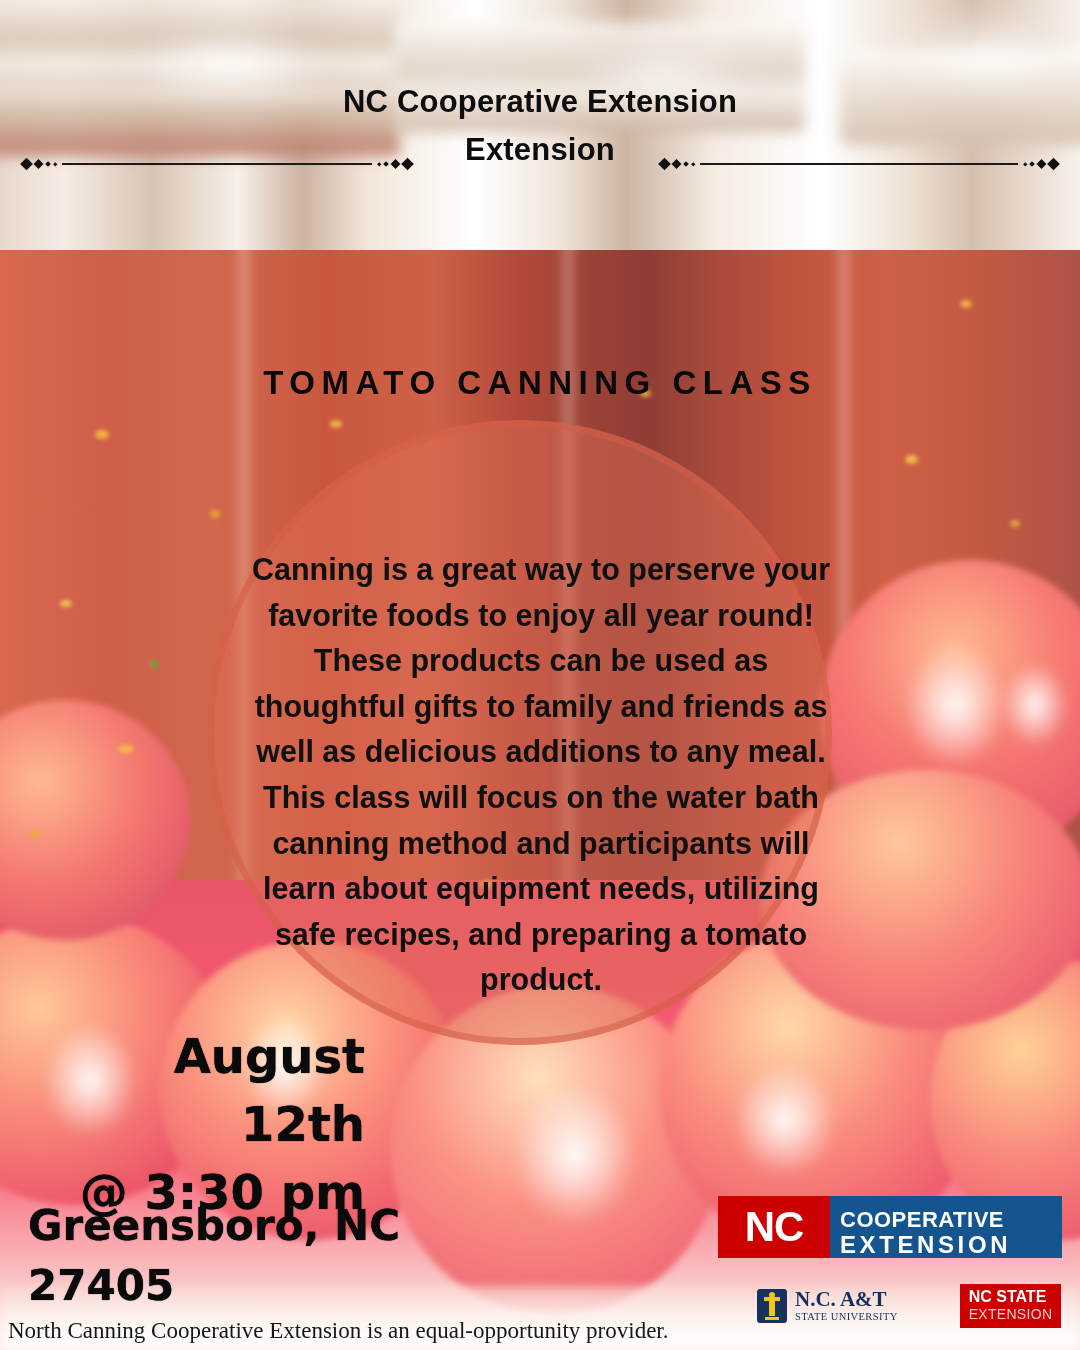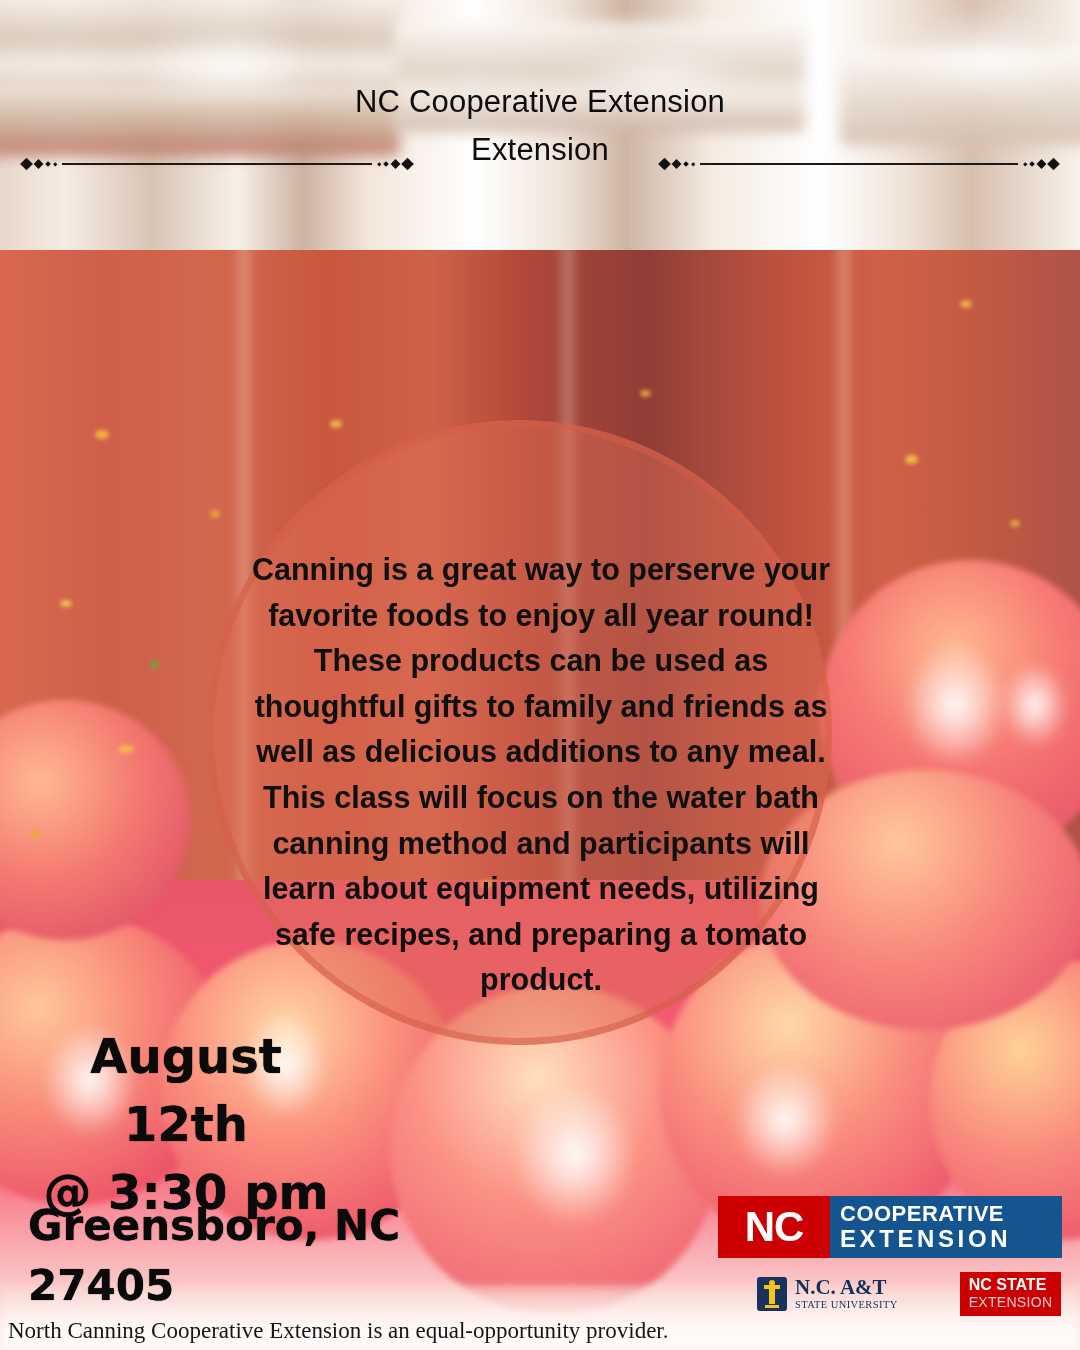--- a/index.html
+++ b/index.html
@@ -106,21 +106,21 @@
     box-sizing: border-box;
   }
 
   
   .hdr {
     position: absolute; left: 0; top: 78px; width: 1080px;
     text-align: center;
   }
   .hdr-line {
     font-size: 31px;
-    font-weight: normal;
+    font-weight: bold;
     color: #0d0d0d;
     letter-spacing: .2px;
     line-height: 1.55;
     font-family: "Liberation Sans", sans-serif;
   }
 
   .divider {
     position: absolute; top: 157px; height: 14px;
     display: flex; align-items: center;
   }
@@ -183,22 +183,22 @@
   }
 
   
   .marker {
     font-family: "DejaVu Sans", sans-serif;
     font-weight: bold;
     color: #0a0a0a;
     text-shadow: 0 0 1px #0a0a0a;
   }
   .date-block {
-    position: absolute; left: 26px; top: 1022px; width: 320px;
-    text-align: center;
+    position: absolute; left: 45px; top: 1022px; width: 320px;
+    text-align: right;
     font-size: 48px;
     line-height: 1.42;
   }
   .price-block {
     position: absolute; right: 18px; top: 1022px; width: 300px;
     text-align: center;
     font-size: 48px;
     line-height: 1.42;
   }
   .addr-block {
@@ -219,34 +219,34 @@
     width: 112px; background: #cc0000;
     display: flex; align-items: center; justify-content: center;
   }
   .nc-box span {
     color: #ffffff; font-weight: bold; font-size: 42px;
     letter-spacing: -1px; font-family: "Liberation Sans", sans-serif;
   }
   .ext-box {
     flex: 1 1 auto; background: #14558f;
     display: flex; flex-direction: column;
-    justify-content: center; padding-left: 10px; box-sizing: border-box;
+    justify-content: flex-end; padding-left: 10px; box-sizing: border-box;
   }
   .ext-box .l1 {
     color: #ffffff; font-weight: bold; font-size: 22px;
     letter-spacing: .5px; line-height: 1.08;
     font-family: "Liberation Sans", sans-serif;
   }
   .ext-box .l2 {
     color: #ffffff; font-weight: bold; font-size: 24px;
     letter-spacing: 3.6px; line-height: 1.08;
     font-family: "Liberation Sans", sans-serif;
   }
   .sub-logos {
-    display: flex; align-items: center; margin-top: 14px; padding-left: 38px;
+    display: flex; align-items: center; margin-top: 26px; padding-left: 38px;
   }
   .ncat {
     display: flex; align-items: center;
   }
   .ncat-mark {
     width: 32px; height: 36px; position: relative; margin-right: 7px;
   }
   .ncat-txt .t1 {
     font-family: "Liberation Serif", serif; font-weight: bold;
     font-size: 21px; color: #14315e; line-height: 1;
@@ -370,20 +370,21 @@
 
   <div class="title-wrap">
     <div id="arch-title">
         <div class="arch-char" style="transform: rotate(-32.88deg) translateY(-520px);"></div>
         <div class="arch-char" style="transform: rotate(-25.98deg) translateY(-520px);"></div>
         <div class="arch-char" style="transform: rotate(25.8deg) translateY(-520px);"></div>
         <div class="arch-char" style="transform: rotate(30.28deg) translateY(-520px);"></div>
         <div class="arch-char" style="transform: rotate(34.76deg) translateY(-520px);"></div>
       </div>
   </div>
+  <div class="subtitle">TOMATO CANNING CLASS</div>
 
   <div class="body-copy">Canning is a great way to perserve your favorite foods to enjoy all year round! These products can be used as thoughtful gifts to family and friends as well as delicious additions to any meal. This class will focus on the water bath canning method and participants will learn about equipment needs, utilizing safe recipes, and preparing a tomato product.</div>
 
   <div class="date-block">
     <div class="marker">August 12th</div>
     <div class="marker">@ 3:30 pm</div>
   </div>
 
 
   <div class="addr-block">

